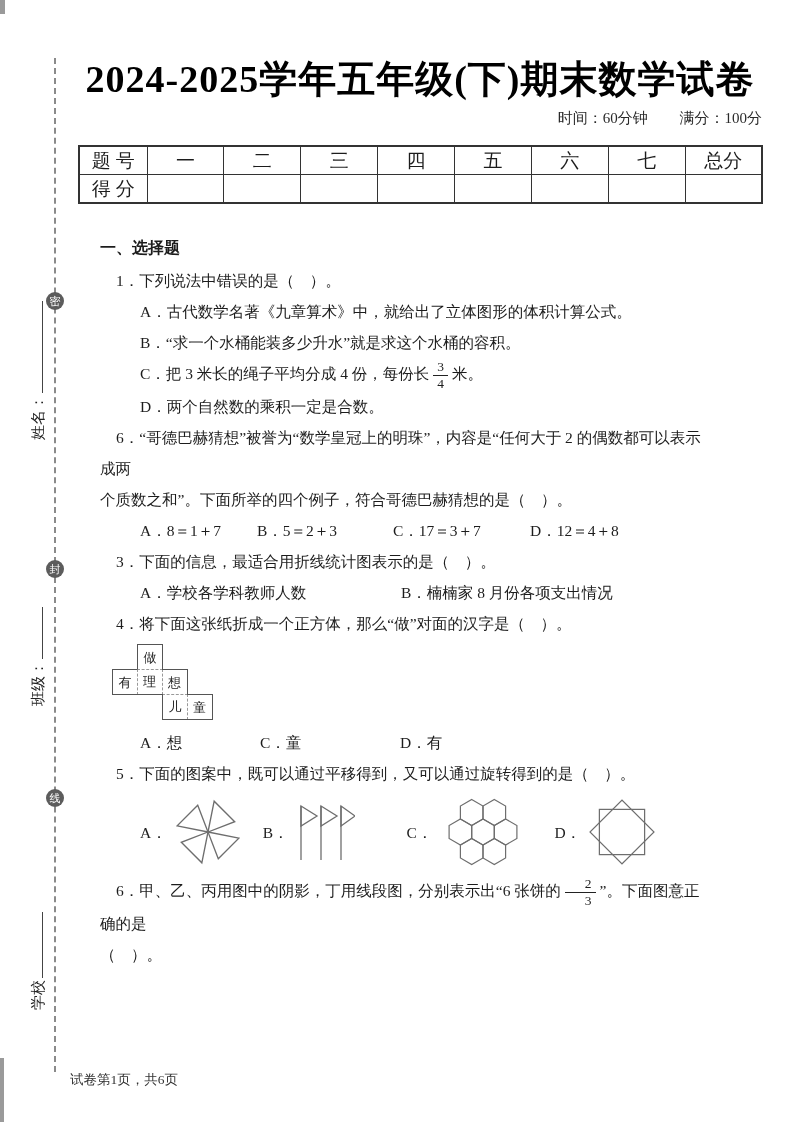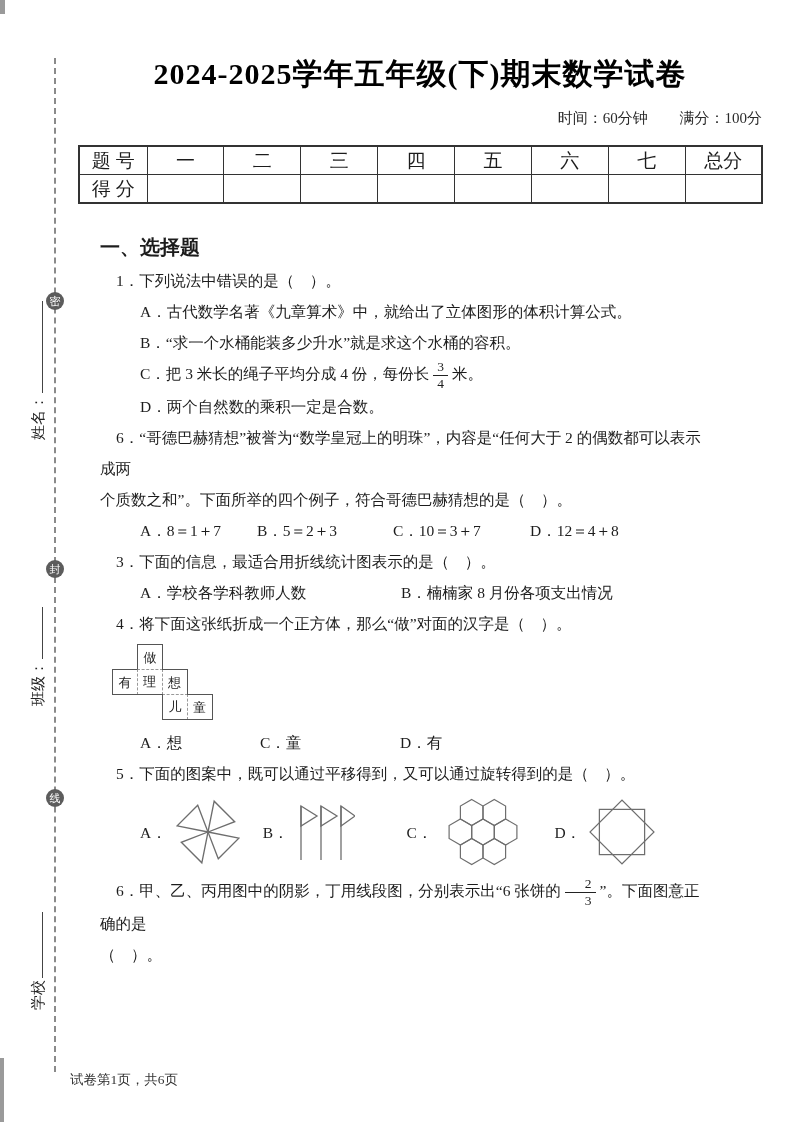--- a/index.html
+++ b/index.html
@@ -17,31 +17,31 @@
     background:#5c5c5c; color:#fff; font-size:11px; line-height:18px; text-align:center;
   }
   .seal-label {
     position:absolute; left:38px; height:20px; line-height:20px; font-size:15px;
     white-space:nowrap; transform:rotate(-90deg); transform-origin:0 50%; color:#222;
   }
   .seal-label .u { display:inline-block; height:4px; border-bottom:1.5px solid #444; margin-left:2px; }
   
   .page-title {
     position:absolute; top:54px; left:70px; width:700px; text-align:center;
-    font-size:30px; font-weight:bold; letter-spacing:1px; color:#000;
+    font-size:38px; font-weight:bold; letter-spacing:1px; color:#000;
   }
   .exam-meta { position:absolute; top:109px; left:70px; width:692px; text-align:right; font-size:15px; color:#2a2a2a; }
   .exam-meta span + span { margin-left:28px; }
   
   table.score { position:absolute; top:145px; left:78px; width:685px; border-collapse:collapse; table-layout:fixed; border:2px solid #333; }
   table.score td { border:1px solid #333; height:27px; text-align:center; font-size:19px; padding:0; }
   .sp { letter-spacing:5px; text-indent:5px; }
   
   .content { position:absolute; left:100px; top:232px; width:606px; font-size:15.5px; line-height:31px; }
-  .sec-title { font-weight:bold; font-size:20px; margin-bottom:2px; }
+  .sec-title { font-weight:bold; font-size:16px; margin-bottom:2px; }
   .stem { text-indent:16px; }
   .opt { padding-left:40px; }
   .optrow4 { padding-left:40px; display:grid; grid-template-columns:117px 136px 137px auto; }
   .optrow2 { padding-left:40px; display:grid; grid-template-columns:261px auto; }
   .frac { display:inline-block; vertical-align:middle; text-align:center; line-height:1.05; font-size:13.5px; margin:0 4px; }
   .frac .num { display:block; border-bottom:1px solid #222; padding:0 4px 1px; }
   .frac .den { display:block; padding-top:1px; }
   
   .net { position:relative; width:106px; height:78px; margin:5px 0 5px 12px; }
   .net .cell {
@@ -131,21 +131,21 @@
   <div class="opt">
     <span>C．把 3 米长的绳子平均分成 4 份，每份长</span><span class="frac"><span class="num">3</span><span class="den">4</span></span><span>米。</span>
   </div>
   <div class="opt">D．两个自然数的乘积一定是合数。</div>
 
   <div class="stem">6．“哥德巴赫猜想”被誉为“数学皇冠上的明珠”，内容是“任何大于 2 的偶数都可以表示成两</div>
   <div>个质数之和”。下面所举的四个例子，符合哥德巴赫猜想的是（　）。</div>
   <div class="optrow4">
     <span>A．8＝1＋7</span>
     <span>B．5＝2＋3</span>
-    <span>C．10＝3＋7</span>
+    <span>C．17＝3＋7</span>
     <span>D．12＝4＋8</span>
   </div>
 
   <div class="stem">3．下面的信息，最适合用折线统计图表示的是（　）。</div>
   <div class="optrow2">
     <span>A．学校各学科教师人数</span>
     <span>B．楠楠家 8 月份各项支出情况</span>
   </div>
 
   <div class="stem">4．将下面这张纸折成一个正方体，那么“做”对面的汉字是（　）。</div>

